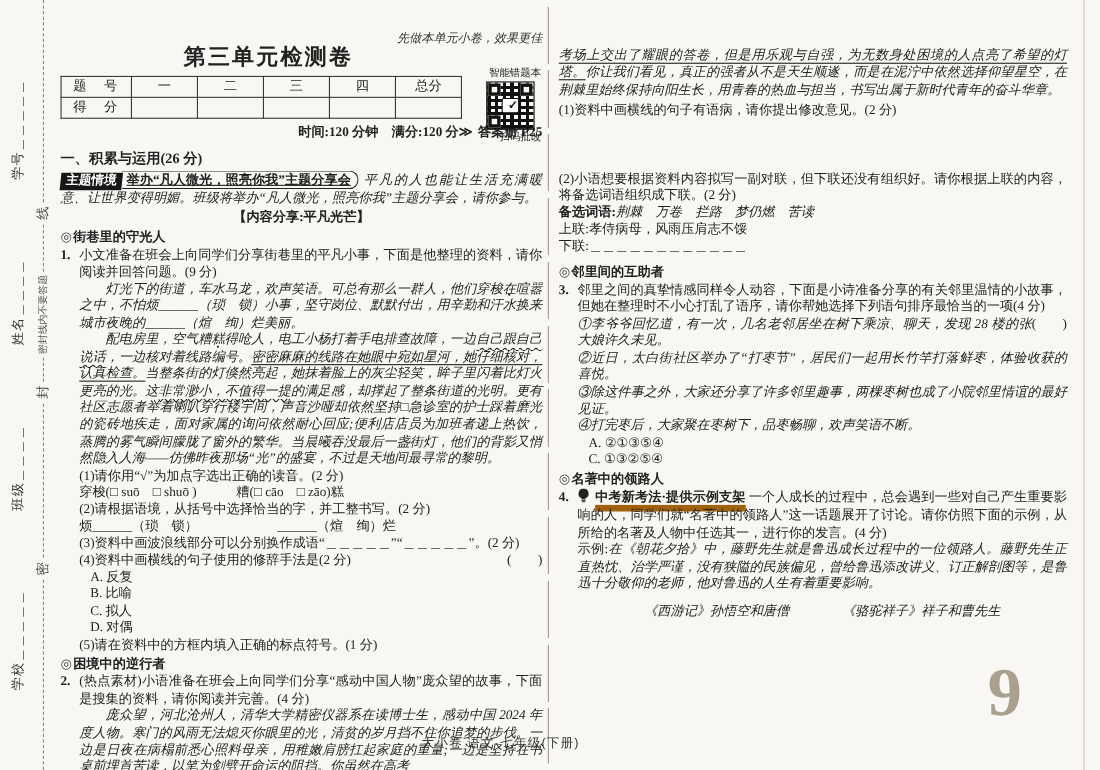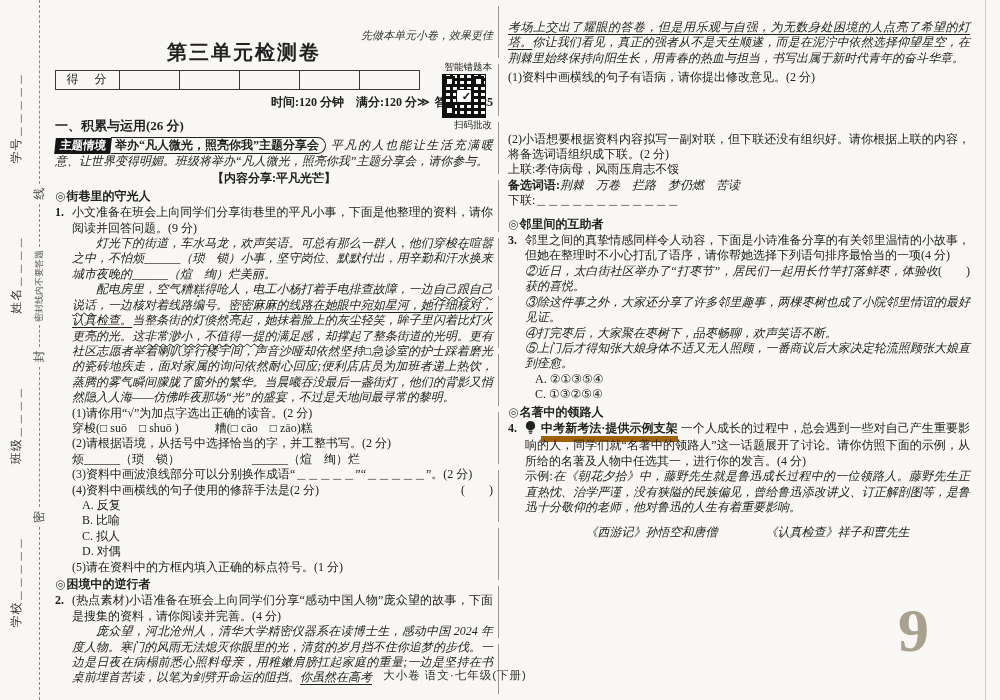--- a/index.html
+++ b/index.html
@@ -24,21 +24,21 @@
   .seal-note { font-size:9px; color:#555; padding:0 3px; white-space:nowrap; }
 
   
   .divider-mid { position:absolute; left:498px; top:6px; height:688px; width:1px;
                  background:repeating-linear-gradient(to bottom,#9a978f 0 52px,transparent 52px 58px); }
   .divider-right { position:absolute; left:985px; top:0; height:700px; width:1px; background:#ccc9c0; }
 
   
   .col { position:absolute; font-size:12px; line-height:15.4px; }
   .col-left  { left:55px;  top:28px; width:438px; }
-  .col-right { left:508px; top:20px; width:462px; }
+  .col-right { left:508px; top:43px; width:462px; }
 
   .top-hint { text-align:right; font-size:11px; font-style:italic; color:#333; margin-bottom:2px; }
   .title-row { position:relative; text-align:center; }
   .paper-title { font-size:20px; font-weight:bold; letter-spacing:2px; display:inline-block; margin-right:60px; }
 
   .qr-block { position:absolute; right:1px; top:16px; width:56px; text-align:right; font-size:9.5px; line-height:12px; color:#222; }
   .qr { width:44px; height:44px; margin:1px auto; position:relative; border:1px solid #111;
         background:
           repeating-linear-gradient(90deg,#111 0 3px,transparent 3px 7px),
           repeating-linear-gradient(0deg,#111 0 3px,#f8f7f3 3px 6px); }
@@ -54,21 +54,21 @@
 
   .meta-row { display:flex; justify-content:flex-end; margin-top:5px; font-weight:bold; font-size:12px; }
   .answer-ref b { margin-left:2px; }
 
   .sec-title { font-weight:bold; font-size:13px; margin-top:8px; margin-bottom:3px; }
 
   .context { margin-top:2px; text-align:justify; }
   .badge { display:inline-block; background:#161616; color:#fff; font-size:11.5px; padding:0 5px 1px;
            transform:skewX(-6deg); font-weight:bold; }
   .ctx-link { display:inline-block; border:1px solid #222; border-left:none; border-radius:0 9px 9px 0;
-              padding:0 6px 0 4px; font-weight:bold; font-size:12px; }
+              padding:0 6px 0 4px; font-weight:bold; text-decoration:underline; font-size:12px; }
   .kai { font-style:italic; }
 
   .center-bold { text-align:center; font-weight:bold; margin:2px 0; }
   .subhead { font-weight:bold; margin-top:2px; }
   .bullet { color:#444; margin-right:1px; font-weight:normal; }
 
   .q { display:flex; margin-top:1px; }
   .qnum { width:17px; font-weight:bold; flex:none; }
   .qbody { flex:1; text-align:justify; }
   .passage { text-indent:2em; text-align:justify; }
@@ -141,20 +141,28 @@
           <span class="qr-eye tr"></span>
           <span class="qr-eye bl"></span>
           <span class="qr-check">✓</span>
         </div>
         <div>扫码批改</div>
       </div>
     </div>
 
     <table class="score">
       <tbody>
+          <tr>
+        <td class="lab">题　号</td>
+        <td>一</td>
+        <td>二</td>
+        <td>三</td>
+        <td>四</td>
+        <td>总分</td>
+      </tr>
       <tr>
         <td class="lab">得　分</td>
         <td></td>
         <td></td>
         <td></td>
         <td></td>
         <td></td>
       </tr>
     </tbody>
       </table>
@@ -220,46 +228,46 @@
 
   <div class="col col-right">
 
     <div class="passage kai noindent"><span class="seg-u">考场上交出了耀眼的答卷，但是用乐观与自强，为无数身处困境的人点亮了希望的灯塔。</span><span>你让我们看见，真正的强者从不是天生顺遂，而是在泥泞中依然选择仰望星空，在荆棘里始终保持向阳生长，用青春的热血与担当，书写出属于新时代青年的奋斗华章。</span></div>
 
     <div class="subq" style="margin-top:4px">(1)资料中画横线的句子有语病，请你提出修改意见。(2 分)</div>
     <div class="gap48"></div>
 
     <div class="subq">(2)小语想要根据资料内容拟写一副对联，但下联还没有组织好。请你根据上联的内容，将备选词语组织成下联。(2 分)</div>
     <div class="subq">
+      <span class="couplet-label">备选词语:</span><span class="kai">荆棘　万卷　拦路　梦仍燃　苦读</span>
+    </div>
+    <div class="subq">
       <span>上联:</span><span>孝侍病母，风雨压肩志不馁</span>
-    </div>
-    <div class="subq">
-      <span class="couplet-label">备选词语:</span><span class="kai">荆棘　万卷　拦路　梦仍燃　苦读</span>
     </div>
     <div class="subq">
       <span>下联:</span><span>＿＿＿＿＿＿＿＿＿＿＿＿</span>
     </div>
 
     <div class="gap8"></div>
 
     <div class="subhead">
       <span class="bullet">◎</span><span>邻里间的互助者</span>
     </div>
 
     <div class="q">
       <span class="qnum">3.</span>
       <div class="qbody">
         <div class="subq">
           <span>邻里之间的真挚情感同样令人动容，下面是小诗准备分享的有关邻里温情的小故事，但她在整理时不小心打乱了语序，请你帮她选择下列语句排序最恰当的一项(4 分)</span>
           <span style="float:right">(　　)</span>
         </div>
+        <div class="kai">①李爷爷回忆道，有一次，几名老邻居坐在树下乘凉、聊天，发现 28 楼的张大娘许久未见。</div>
         <div class="kai">②近日，太白街社区举办了“打枣节”，居民们一起用长竹竿打落鲜枣，体验收获的喜悦。</div>
         <div class="kai">③除这件事之外，大家还分享了许多邻里趣事，两棵枣树也成了小院邻里情谊的最好见证。</div>
         <div class="kai">④打完枣后，大家聚在枣树下，品枣畅聊，欢声笑语不断。</div>
-        <div class="kai">⑤上门后才得知张大娘身体不适又无人照顾，一番商议后大家决定轮流照顾张大娘直到痊愈。</div>
         <div class="optline">A. ②①③⑤④</div>
         <div class="optline">C. ①③②⑤④</div>
       </div>
     </div>
 
     <div class="subhead">
       <span class="bullet">◎</span><span>名著中的领路人</span>
     </div>
 
     <div class="q">
@@ -270,20 +278,20 @@
                 <path fill="#222" d="M6 0a5 5 0 0 0-2.2 9.5c.3.2.5.5.5.9h3.4c0-.4.2-.7.5-.9A5 5 0 0 0 6 0z"></path>
                 <rect fill="#222" x="3.8" y="11" width="4.4" height="1.2"></rect>
                 <rect fill="#222" x="4.4" y="12.7" width="3.2" height="1.1"></rect>
               </svg></span>
           <span class="method">中考新考法·提供示例支架</span>
           <span>一个人成长的过程中，总会遇到一些对自己产生重要影响的人，同学们就“名著中的领路人”这一话题展开了讨论。请你仿照下面的示例，从所给的名著及人物中任选其一，进行你的发言。(4 分)</span>
         </div>
         <div class="subq">
           <span class="tag">示例:</span><span class="kai">在《朝花夕拾》中，藤野先生就是鲁迅成长过程中的一位领路人。藤野先生正直热忱、治学严谨，没有狭隘的民族偏见，曾给鲁迅添改讲义、订正解剖图等，是鲁迅十分敬仰的老师，他对鲁迅的人生有着重要影响。</span>
         </div>
-        <div class="choices-line kai">《西游记》孙悟空和唐僧　　　　《认真检查》祥子和曹先生</div>
+        <div class="choices-line kai">《西游记》孙悟空和唐僧　　　　《骆驼祥子》祥子和曹先生</div>
       </div>
     </div>
   </div>
 
   <div class="page-num">9</div>
   <div class="footer">大小卷 语文·七年级(下册)</div>
 </div>
 
 </body></html>

